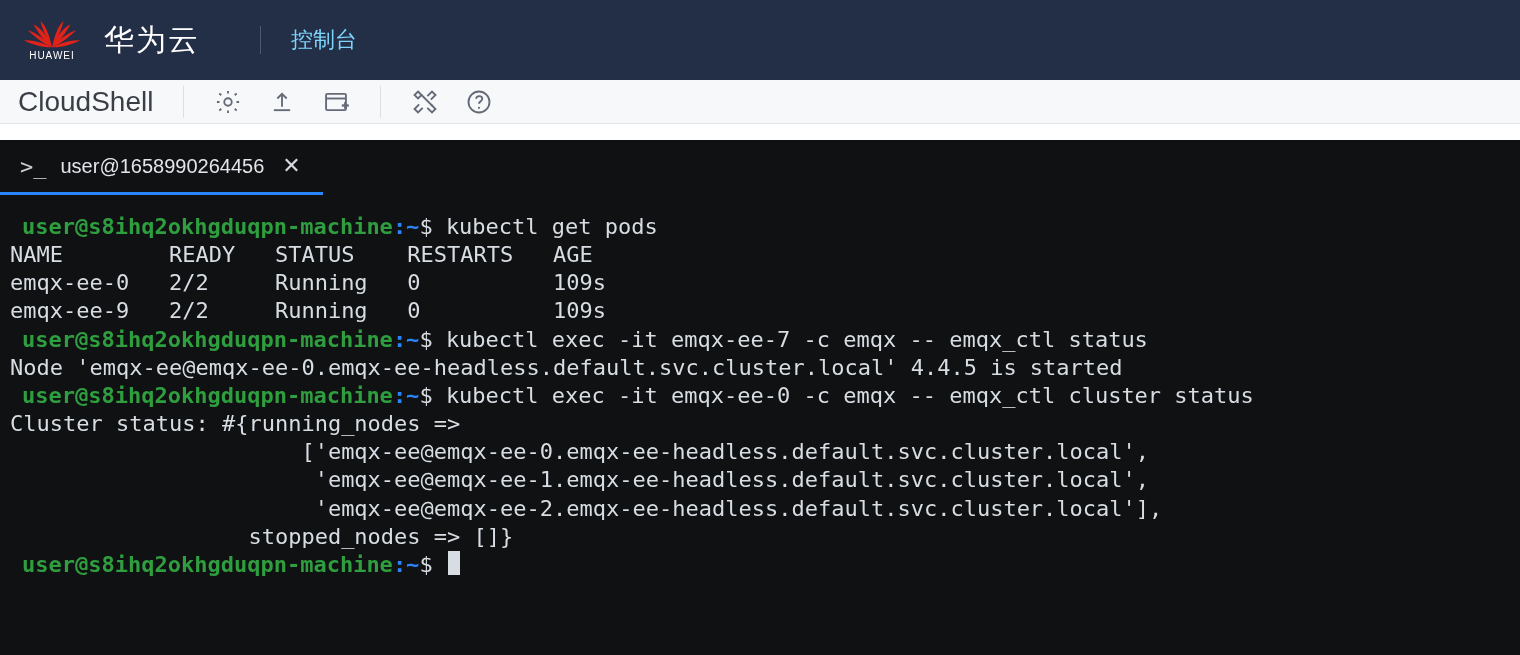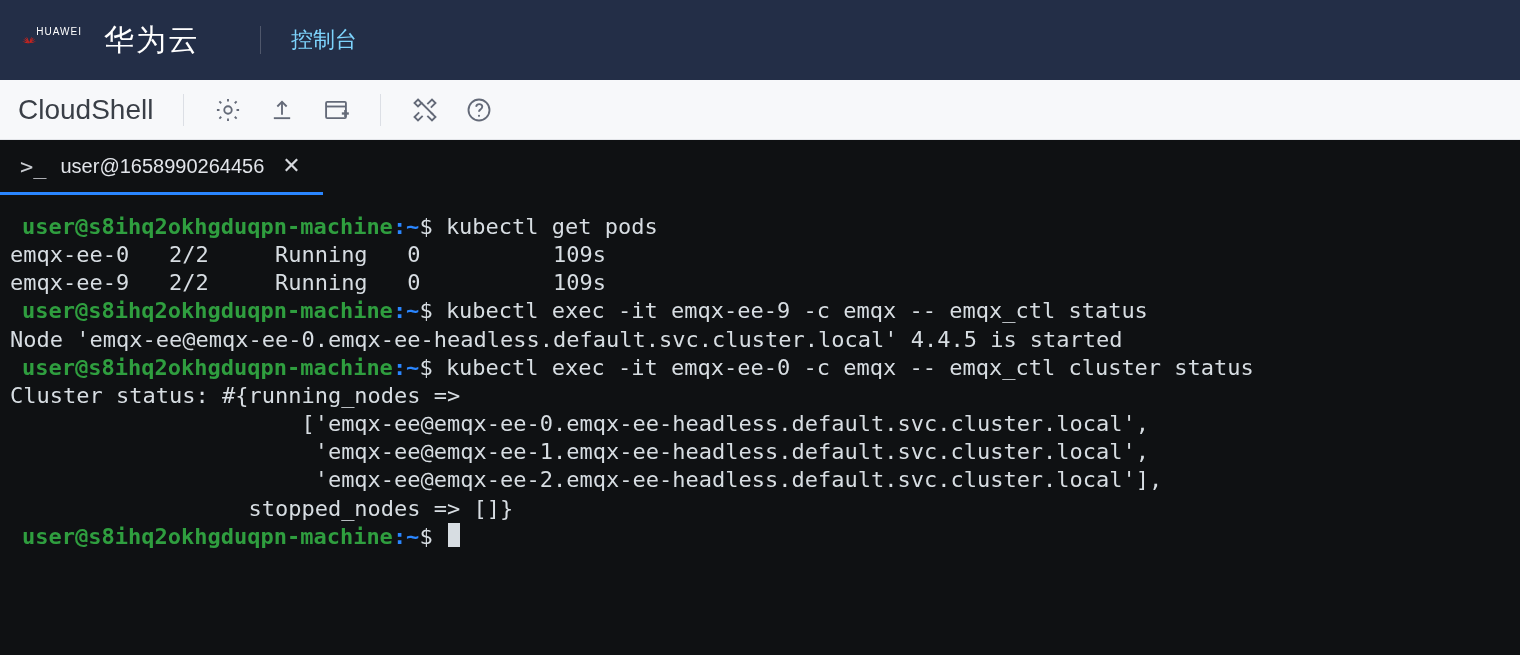--- a/index.html
+++ b/index.html
@@ -1,25 +1,25 @@
 <!DOCTYPE html>
 <html><head>
 <meta charset="utf-8">
 <style>
   * { box-sizing: border-box; }
   html, body { margin: 0; padding: 0; width:1520px; height:655px; font-family: -apple-system, "Helvetica Neue", Arial, sans-serif; overflow:hidden;}
   .header { background:#232e47; height:80px; display:flex; align-items:center; padding:0 22px; color:#fff; }
-  .huawei-logo { width:60px; display:flex; flex-direction:row; margin-right:22px;}
+  .huawei-logo { width:60px; display:flex; flex-direction:column; align-items:center; margin-right:22px;}
   .huawei-logo svg { display:block;}
   .huawei-logo .logo-text { font-size:10px; letter-spacing:1px; color:#fff; margin-top:1px; font-weight:500;}
   .brand { font-size:30px; font-weight:500; margin-right:30px; letter-spacing:2px;}
   .vdiv { width:1px; height:28px; background:rgba(255,255,255,0.2); margin:0 30px;}
   .console-label { font-size:22px; color:#7dd3fc; }
 
-  .toolbar { background:#f7f8fa; height:60px; border-bottom:1px solid #e3e5e9; display:flex; align-items:center; padding:0 18px; gap:10px;}
+  .toolbar { background:#f7f8fa; height:44px; border-bottom:1px solid #e3e5e9; display:flex; align-items:center; padding:0 18px; gap:10px;}
   .tool-title { font-size:28px; color:#3a3f47; font-weight:400; margin-right:8px;}
   .tool-div { width:1px; height:32px; background:#dcdfe5; margin:0 12px; }
   .tool-icon { width:44px; height:44px; display:flex; align-items:center; justify-content:center; color:#5a6273; border-radius:4px;}
   .tool-icon svg { width:28px; height:28px; stroke:#646a78; fill:none; stroke-width:1.6;}
 
   .workspace { position:absolute; top:140px; left:0; right:0; bottom:0; background:#f0f1f3;}
   .tabstrip { position:absolute; left:0; right:0; top:0; height:55px; background:#0f1113; display:flex; align-items:stretch; padding-left:0;}
   .tab { background:#0f1113; color:#e9ecef; font-size:22px; display:flex; align-items:center; padding:0 18px 0 20px; gap:14px; position:relative;}
   .tab.active { border-bottom:3px solid #2a86ff; }
   .tab .tab-prefix { color:#c9ccd1; font-family:monospace; font-size:22px; font-weight:500;}
@@ -105,23 +105,24 @@
 <div class="workspace">
   <div class="tabstrip">
     <div class="tab active">
       <span class="tab-prefix">&gt;_</span>
       <span class="tab-title">user@1658990264456</span>
       <span class="tab-close">✕</span>
     </div>
   </div>
   <div class="terminal" id="terminal">
       <div class="ln"><span><span class="user">user</span><span class="host">@s8ihq2okhgduqpn-machine</span><span class="path">:~</span><span class="dollar">$ </span></span><span class="cmd">kubectl get pods</span></div>
+      <div class="ln"><span class="out">NAME        READY   STATUS    RESTARTS   AGE</span></div>
       <div class="ln"><span class="out">emqx-ee-0   2/2     Running   0          109s</span></div>
       <div class="ln"><span class="out">emqx-ee-9   2/2     Running   0          109s</span></div>
-      <div class="ln"><span><span class="user">user</span><span class="host">@s8ihq2okhgduqpn-machine</span><span class="path">:~</span><span class="dollar">$ </span></span><span class="cmd">kubectl exec -it emqx-ee-9 -c emqx -- emqx_ctl status</span></div>
+      <div class="ln"><span><span class="user">user</span><span class="host">@s8ihq2okhgduqpn-machine</span><span class="path">:~</span><span class="dollar">$ </span></span><span class="cmd">kubectl exec -it emqx-ee-7 -c emqx -- emqx_ctl status</span></div>
       <div class="ln"><span class="out">Node 'emqx-ee@emqx-ee-0.emqx-ee-headless.default.svc.cluster.local' 4.4.5 is started</span></div>
       <div class="ln"><span><span class="user">user</span><span class="host">@s8ihq2okhgduqpn-machine</span><span class="path">:~</span><span class="dollar">$ </span></span><span class="cmd">kubectl exec -it emqx-ee-0 -c emqx -- emqx_ctl cluster status</span></div>
       <div class="ln"><span class="out">Cluster status: #{running_nodes =&gt;</span></div>
       <div class="ln"><span class="out">                      ['emqx-ee@emqx-ee-0.emqx-ee-headless.default.svc.cluster.local',</span></div>
       <div class="ln"><span class="out">                       'emqx-ee@emqx-ee-1.emqx-ee-headless.default.svc.cluster.local',</span></div>
       <div class="ln"><span class="out">                       'emqx-ee@emqx-ee-2.emqx-ee-headless.default.svc.cluster.local'],</span></div>
       <div class="ln"><span class="out">                  stopped_nodes =&gt; []}</span></div>
       <div class="ln"><span><span class="user">user</span><span class="host">@s8ihq2okhgduqpn-machine</span><span class="path">:~</span><span class="dollar">$ </span></span><span class="cmd"></span><span class="cursor"></span></div>
     </div>
 </div>

